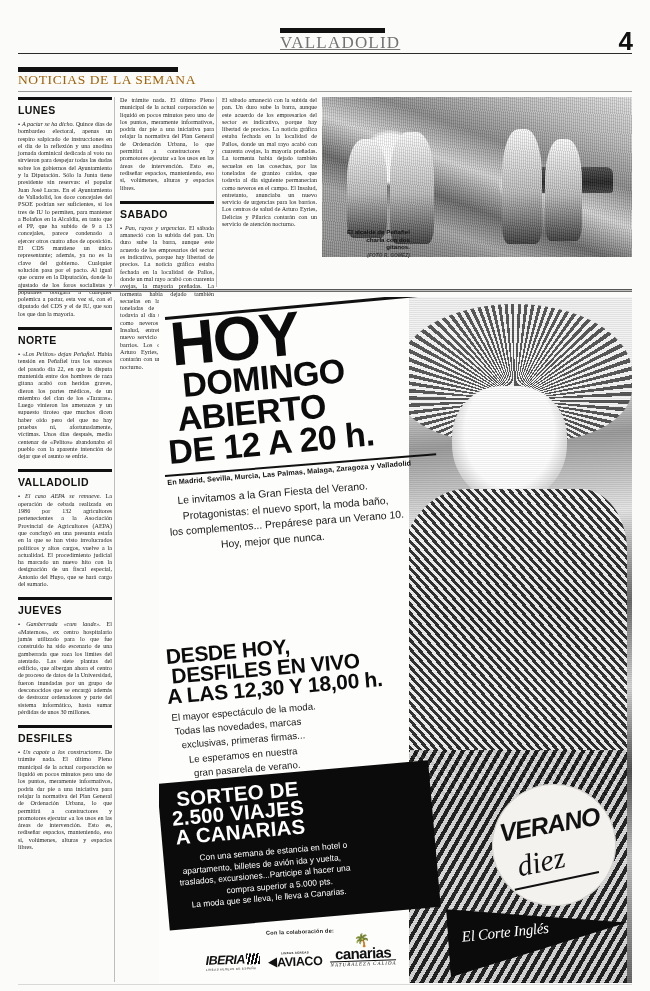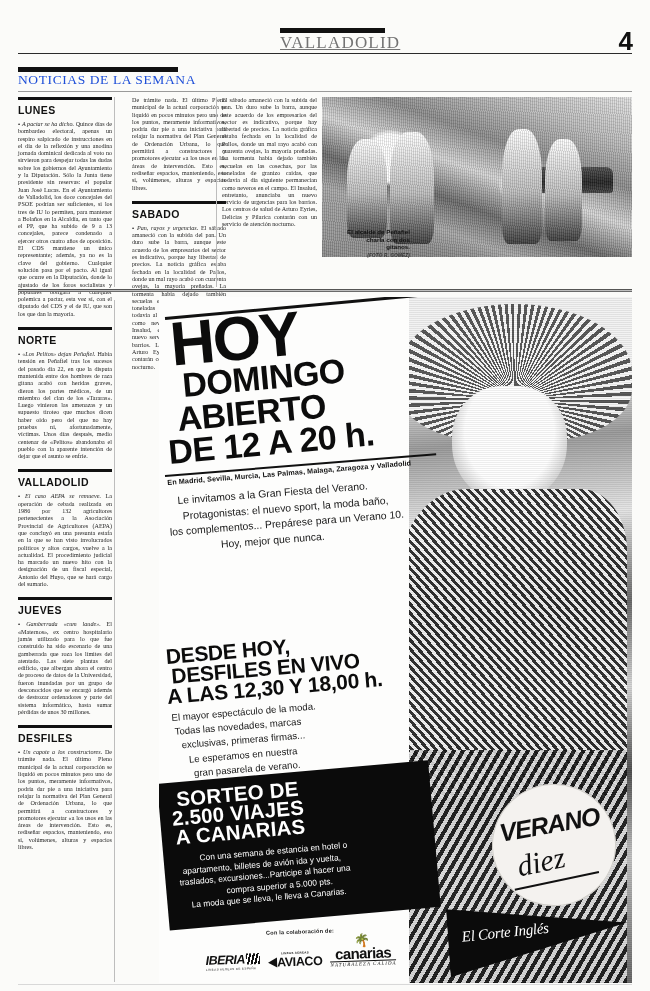--- a/index.html
+++ b/index.html
@@ -14,27 +14,27 @@
   .mh-date{font-family:"Liberation Sans",sans-serif;font-size:7.8px;color:#222;margin-top:2px;letter-spacing:.1px;}
   .mh-rule{position:absolute;left:0;top:27px;width:614px;height:1px;background:#2b2b2b;}
   .mh-section-bar{position:absolute;left:262px;top:2px;width:105px;height:5px;background:#111;}
   .mh-section{position:absolute;left:262px;top:7px;width:230px;text-align:left;
     font-family:"Liberation Serif",serif;font-size:17px;letter-spacing:1.2px;color:#737373;text-decoration:underline;}
   .mh-pageno{position:absolute;right:0;top:0px;font-family:"Liberation Sans",sans-serif;
     font-weight:bold;font-size:26px;color:#111;letter-spacing:-1px;}
 
   
   .sec-bar{position:absolute;left:18px;top:67px;width:160px;height:5px;background:#111;}
-  .sec-head{position:absolute;left:18px;top:72px;font-size:13.5px;letter-spacing:.6px;color:#1d4ed8;}
+  .sec-head{position:absolute;left:18px;top:72px;font-size:13.5px;letter-spacing:.6px;color:#a16207;}
   .sec-rule{position:absolute;left:18px;top:91px;width:614px;height:1px;background:#9a9a9a;}
 
   
   .col{position:absolute;top:97px;width:94px;}
   .col1{left:18px;}
-  .col2{left:132px;}
+  .col2{left:120px;}
   .col3{left:222px;width:95px;}
   .colrule{position:absolute;top:97px;width:1px;background:#bdbdbd;}
 
   .day{font-family:"Liberation Sans",sans-serif;font-weight:bold;font-size:10.5px;
     letter-spacing:.4px;color:#111;margin:4px 0 4px 0;}
   .daybar{width:94px;height:3px;background:#111;margin-bottom:3px;}
   .body{font-size:6.1px;line-height:7.3px;text-align:justify;color:#1c1c1c;
     -webkit-hyphens:auto;hyphens:auto;margin:0 0 9px 0;}
   .body .lead{font-style:italic;}
   .bullet{font-family:"Liberation Sans",sans-serif;}

